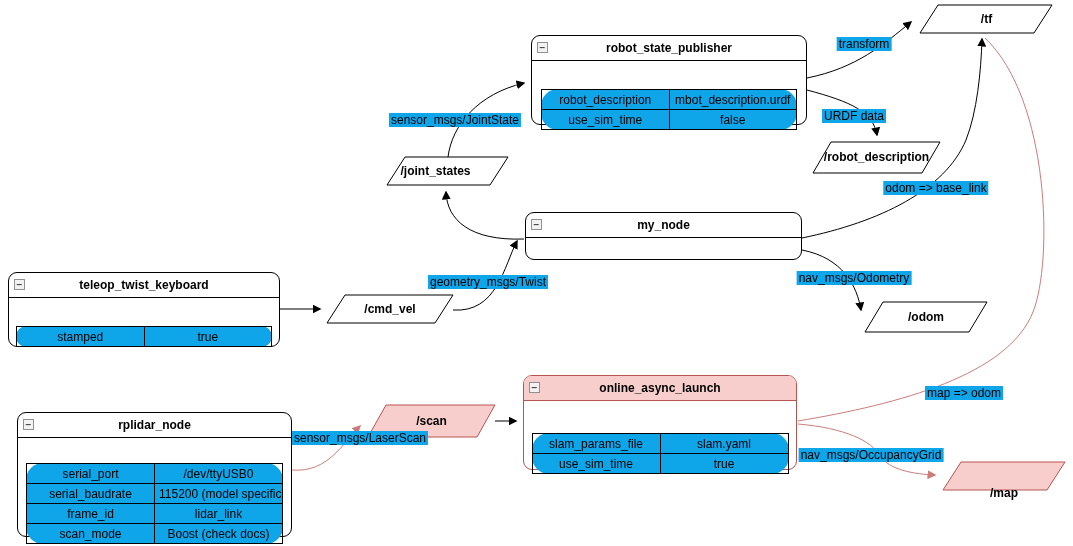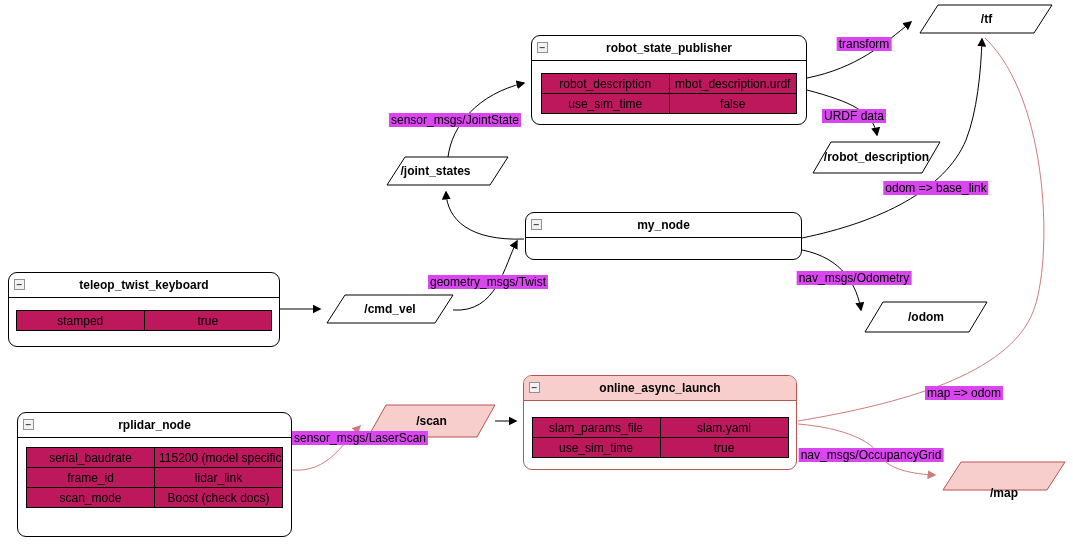--- a/index.html
+++ b/index.html
@@ -16,26 +16,26 @@
   #edges{position:absolute;left:0;top:0;width:1073px;height:546px;}
 
   .node{position:absolute;background:#fff;border:1px solid #000;border-radius:9px;box-sizing:border-box;}
   .node-title{position:relative;height:24px;line-height:24px;text-align:center;font-weight:bold;
     font-size:12px;border-bottom:1px solid #000;border-radius:8px 8px 0 0;}
   .node.red{border-color:var(--highlight-stroke);}
   .node.red .node-title{background:var(--highlight-fill);border-bottom-color:var(--highlight-stroke);}
   .collapse{position:absolute;left:5px;top:6px;width:11px;height:11px;box-sizing:border-box;
     border:1px solid #909090;background:#f2f2f2;font-size:10px;line-height:9px;text-align:center;color:#444;}
   .node-body{position:relative;}
-  table.params{border-collapse:collapse;margin:0 auto;background:#be185d;table-layout:fixed;}
+  table.params{border-collapse:collapse;margin:16px auto;background:#0ea5e9;table-layout:fixed;border-radius:17px;}
   table.params td{border:1px solid #000;font-size:12px;text-align:center;height:19px;padding:0 4px;
     overflow:hidden;white-space:nowrap;}
 
   .topic-label{position:absolute;text-align:center;font-size:12px;pointer-events:none;font-weight:bold;}
-  .elabel{position:absolute;transform:translate(-50%,-50%);font-size:12px;background:#d946ef;
+  .elabel{position:absolute;transform:translate(-50%,-50%);font-size:12px;background:#0ea5e9;
     padding:0 2px;white-space:nowrap;}
 </style>
 </head>
 <body>
 
 <div id="canvas">
 
   <svg id="edges" viewBox="0 0 1073 546">
     <defs>
       <marker id="ab" markerWidth="9" markerHeight="9" refX="7.5" refY="4.5" orient="auto">
@@ -115,20 +115,24 @@
   </div>
 
   <div class="node" style="left:17px;top:412px;width:275px;height:125px">
     <div class="node-title">
       <span class="collapse">−</span>
       <span>rplidar_node</span>
     </div>
     <div class="node-body" style="padding-top:9px">
       <table class="params" style="width:257px">
         <tbody>
+            <tr>
+          <td>serial_port</td>
+          <td>/dev/ttyUSB0</td>
+        </tr>
         <tr>
           <td>serial_baudrate</td>
           <td>115200 (model specific)</td>
         </tr>
         <tr>
           <td>frame_id</td>
           <td>lidar_link</td>
         </tr>
         <tr>
           <td>scan_mode</td>

